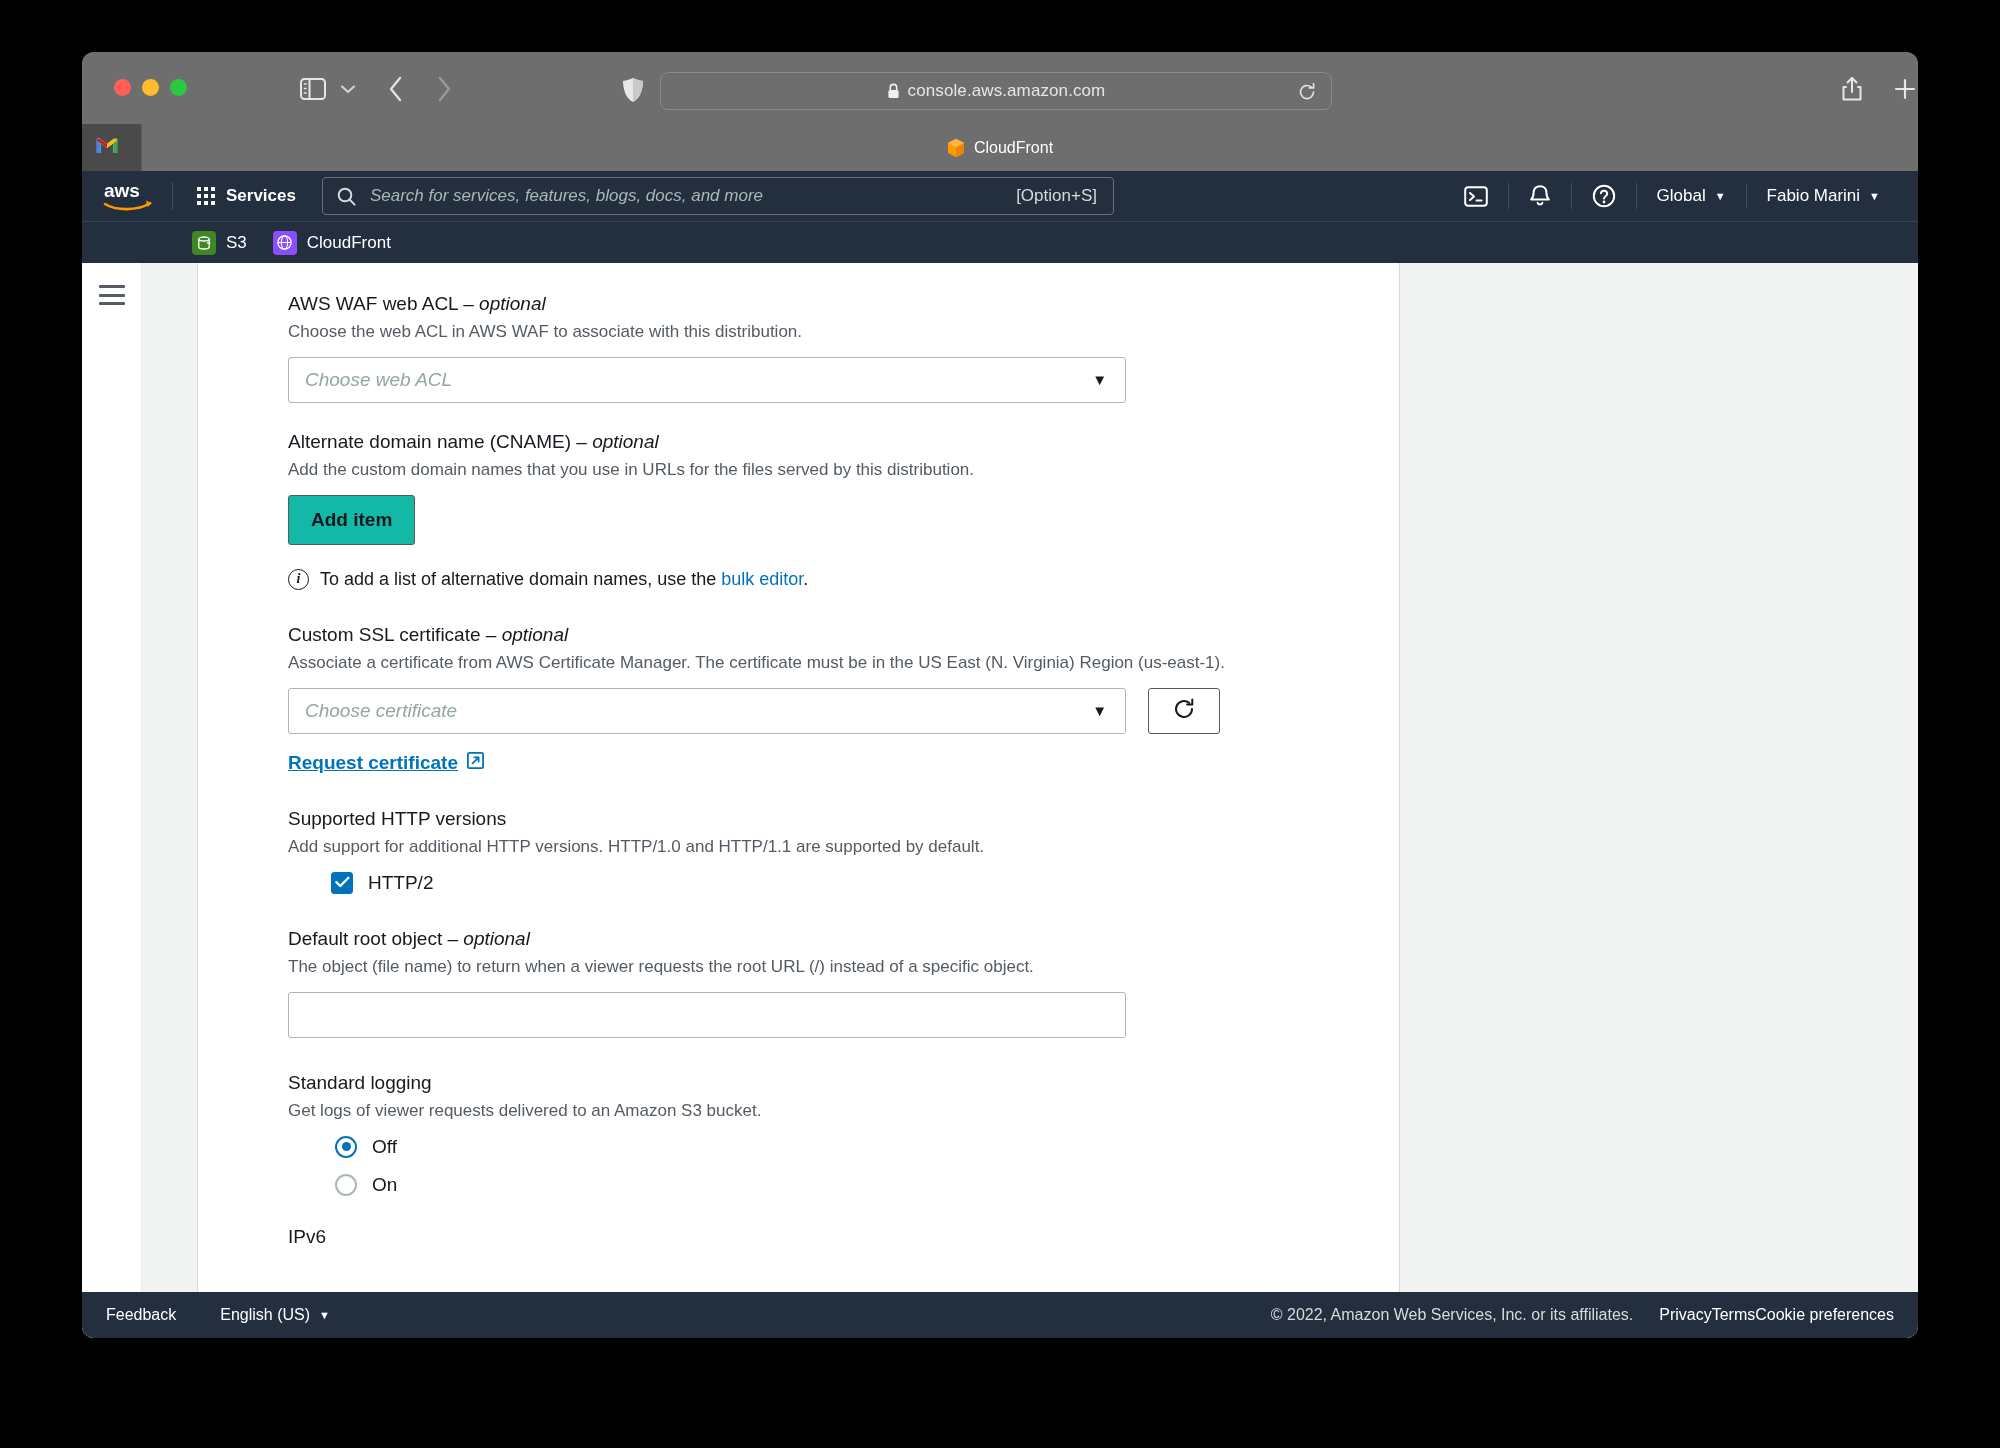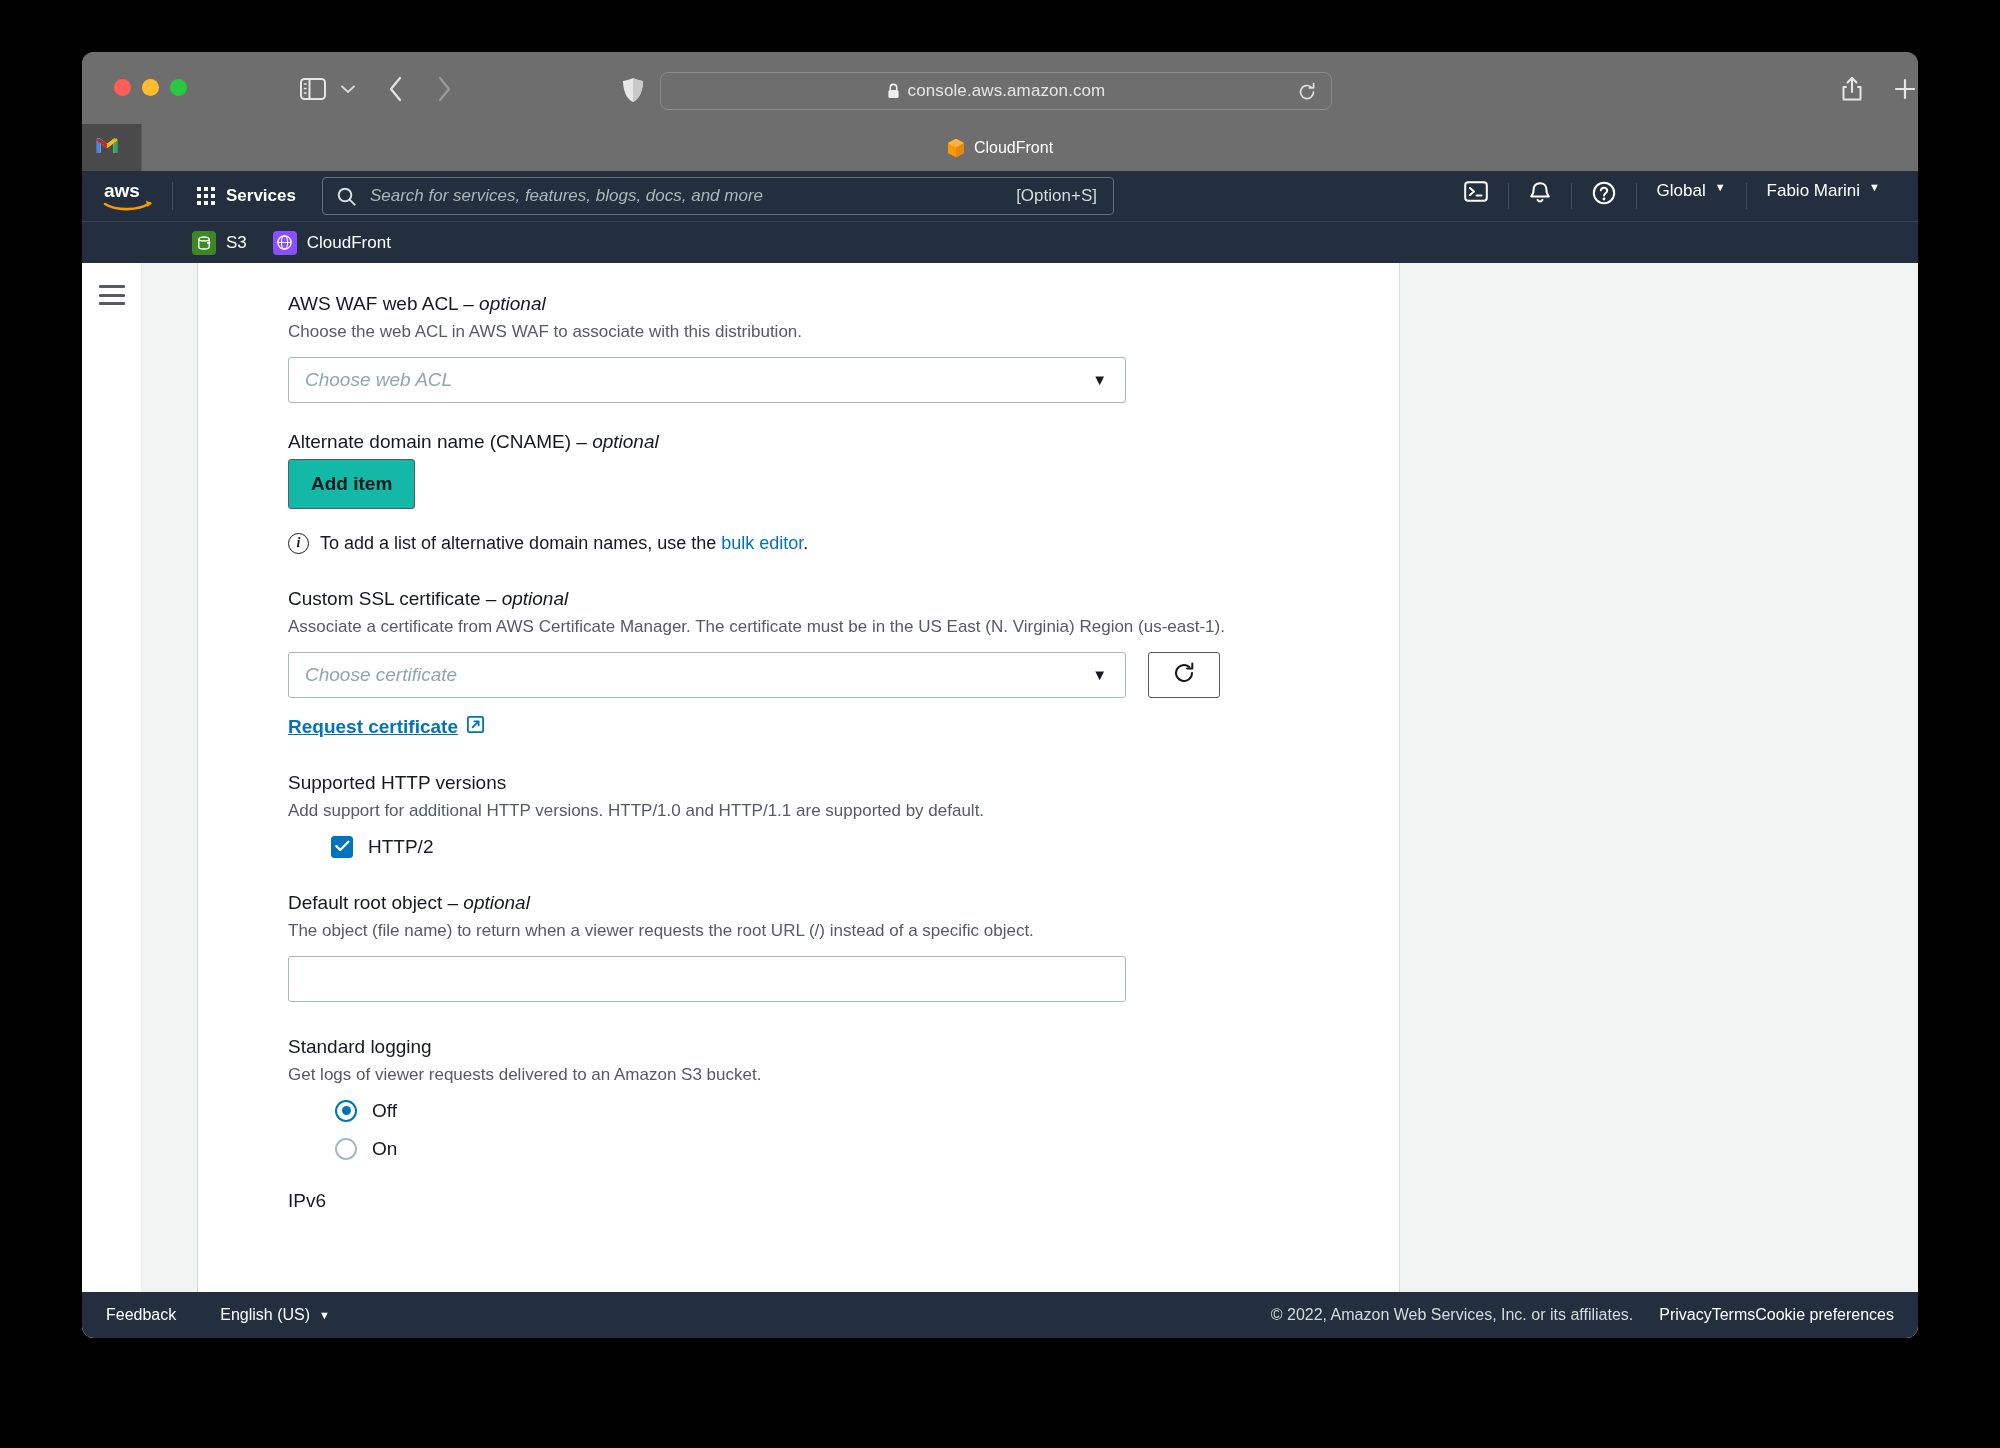--- a/index.html
+++ b/index.html
@@ -112,21 +112,21 @@
     color:#aab7b8; font-size:17px; font-style:italic;
   }
   #aws-search-shortcut {
     position:absolute; right:16px; color:#d5dbdb; font-size:17px;
   }
 
   #topnav-right {
     position:absolute; right:18px; top:0; height:50px;
     display:flex; align-items:center; gap:0;
   }
-  .tn-item { display:flex; align-items:flex-start; justify-content:center; color:#ffffff; padding:0 20px; height:30px; }
+  .tn-item { display:flex; align-items:center; justify-content:center; color:#ffffff; padding:0 20px; height:30px; }
   .tn-sep { width:1px; height:26px; background:#414d5c; }
   .tn-text { font-size:17px; color:#ffffff; }
   .caret-dn { margin-left:9px; font-size:11px; }
 
   
   #aws-servicebar {
     height:42px; background:#232f3e;
     border-top:1px solid #36424f;
     display:flex; align-items:center; padding-left:110px; gap:26px;
   }
@@ -468,20 +468,21 @@
               <span class="select-placeholder">Choose web ACL</span>
               <span class="select-caret">▼</span>
             </div>
           </div>
 
           <div class="field-group">
             <div class="field-label">
               <span>Alternate domain name (CNAME)</span>
               <span class="opt">– optional</span>
             </div>
+            <div class="field-desc">Add the custom domain names that you use in URLs for the files served by this distribution.</div>
             <button class="btn-secondary">Add item</button>
             <div class="info-line">
               <span class="info-icon">i</span>
               <span class="info-text"><span>To add a list of alternative domain names, use the </span><a class="link" href="#">bulk editor</a><span>.</span></span>
             </div>
           </div>
 
           <div class="field-group" style="margin-top:34px;">
             <div class="field-label">
               <span>Custom SSL certificate</span>

